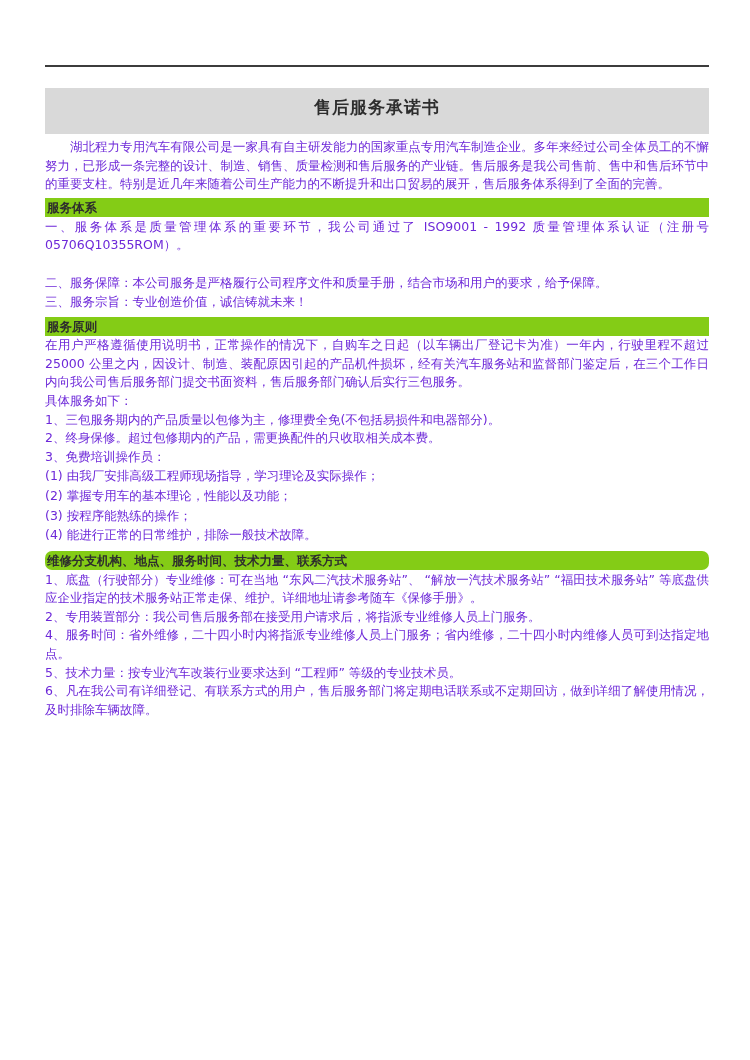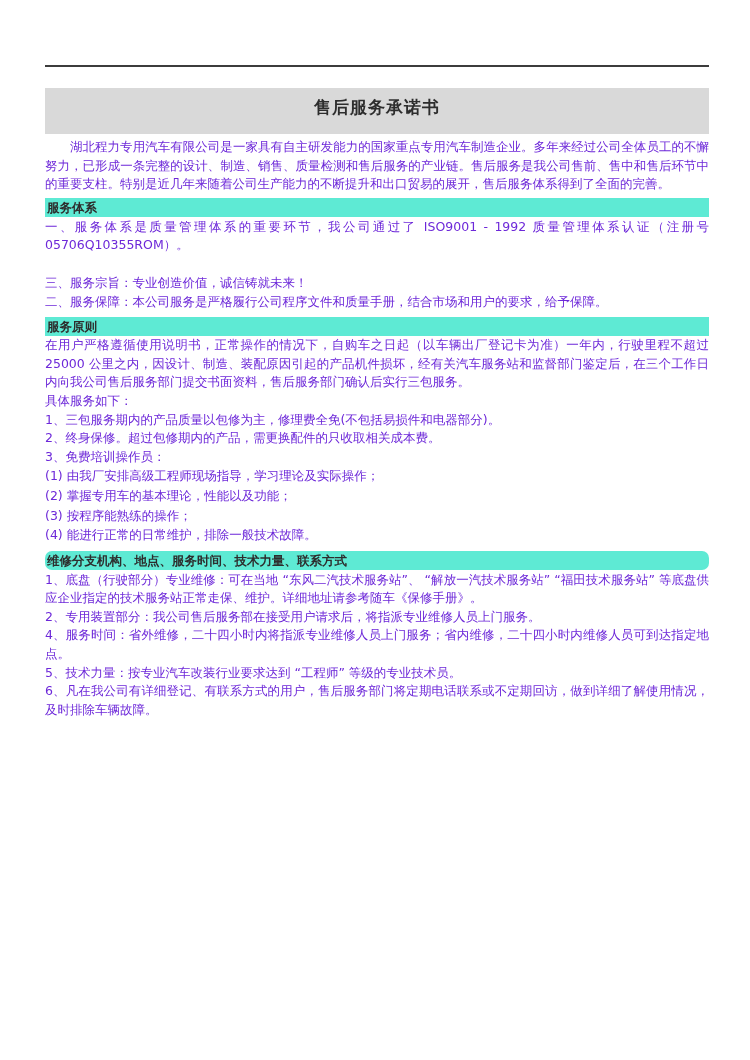--- a/index.html
+++ b/index.html
@@ -46,21 +46,21 @@
     color: #6d28d9;
     text-align: justify;
   }
   .intro {
     margin-top: 4px;
     text-indent: 2em;
   }
   .band {
     height: 19px;
     line-height: 19px;
-    background: #5eead4;
+    background: #84cc16;
     font-weight: 700;
     font-size: 12.5px;
     color: #2d2d2d;
     padding-left: 2px;
   }
   .band-1 { margin-top: 4px; }
   .band-2 { margin-top: 6px; }
   .band-3 { margin-top: 6px; border-radius: 7px; }
   .first-after-band { margin-top: 1px; }
   .blank-line { height: 19px; }
@@ -76,22 +76,22 @@
 
     <div class="title-bar">
       <span>售后服务承诺书</span>
     </div>
 
     <p class="body-line intro">湖北程力专用汽车有限公司是一家具有自主研发能力的国家重点专用汽车制造企业。多年来经过公司全体员工的不懈努力，已形成一条完整的设计、制造、销售、质量检测和售后服务的产业链。售后服务是我公司售前、售中和售后环节中的重要支柱。特别是近几年来随着公司生产能力的不断提升和出口贸易的展开，售后服务体系得到了全面的完善。</p>
 
     <div class="band band-1">服务体系</div>
     <p class="body-line first-after-band">一、服务体系是质量管理体系的重要环节，我公司通过了 ISO9001 - 1992 质量管理体系认证（注册号 05706Q10355ROM）。</p>
     <div class="blank-line"></div>
+    <p class="body-line">二、服务保障：本公司服务是严格履行公司程序文件和质量手册，结合市场和用户的要求，给予保障。</p>
     <p class="body-line">三、服务宗旨：专业创造价值，诚信铸就未来！</p>
-    <p class="body-line">二、服务保障：本公司服务是严格履行公司程序文件和质量手册，结合市场和用户的要求，给予保障。</p>
 
     <div class="band band-2">服务原则</div>
     <p class="body-line">在用户严格遵循使用说明书，正常操作的情况下，自购车之日起（以车辆出厂登记卡为准）一年内，行驶里程不超过 25000 公里之内，因设计、制造、装配原因引起的产品机件损坏，经有关汽车服务站和监督部门鉴定后，在三个工作日内向我公司售后服务部门提交书面资料，售后服务部门确认后实行三包服务。</p>
     <p class="body-line">具体服务如下：</p>
     <p class="body-line">1、三包服务期内的产品质量以包修为主，修理费全免(不包括易损件和电器部分)。</p>
     <p class="body-line">2、终身保修。超过包修期内的产品，需更换配件的只收取相关成本费。</p>
     <p class="body-line">3、免费培训操作员：</p>
     <p class="body-line sub-line">(1) 由我厂安排高级工程师现场指导，学习理论及实际操作；</p>
     <p class="body-line sub-line">(2) 掌握专用车的基本理论，性能以及功能；</p>
     <p class="body-line sub-line">(3) 按程序能熟练的操作；</p>

